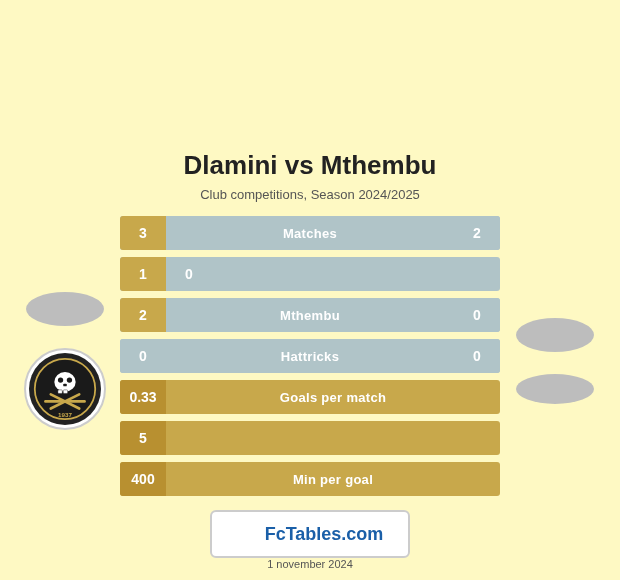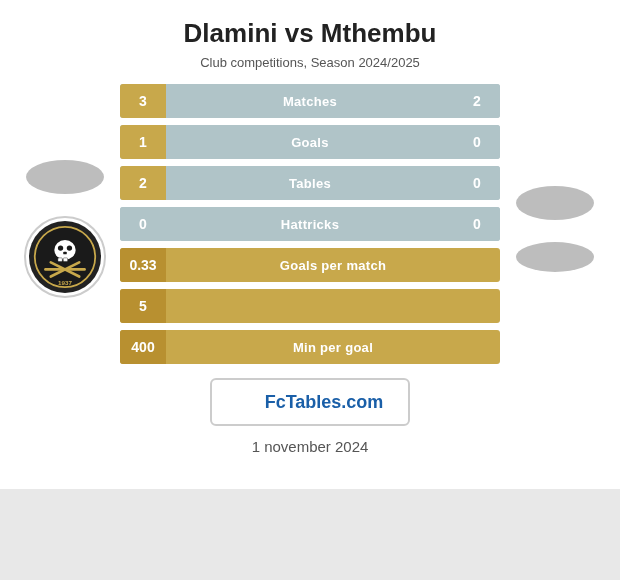--- a/index.html
+++ b/index.html
@@ -9,26 +9,27 @@
       background: #e8e8e8;
       font-family: Arial, sans-serif;
       display: flex;
       flex-direction: column;
       align-items: center;
       overflow: hidden;
     }
 
     .page-wrapper {
       width: 620px;
-      height: 489px;
-      background: #ffffff;
+      height: 580px;
+      background: #fef9c3;
       display: flex;
       flex-direction: column;
       align-items: center;
       padding: 18px 10px 10px 10px;
+      justify-content: flex-end;
     }
 
     .title {
       font-size: 26px;
       font-weight: bold;
       color: #222;
       margin-bottom: 6px;
       text-align: center;
     }
 
@@ -208,22 +209,21 @@
 
     .fctables-fc {
       color: #1a5fa8;
       margin-left: 28px;
     }
     .fctables-tables {
       color: #1a5fa8;
     }
 
     .date-footer {
-      margin-top: 12px;
-      font-size: 15px;
+      font-size: 11px;
       color: #555;
       text-align: center;
     }
 
     
     .pirates-badge {
       width: 64px;
       height: 64px;
     }
   </style>
@@ -263,26 +263,25 @@
     </div>
 
     <div class="stats-column" id="stats-column">
         <div class="stat-row">
         <div class="stat-left-val" style="background:#c8a84b;">3</div>
         <div class="stat-label">Matches</div>
         <div class="stat-right-val" style="background:#b0c4c8;">2</div>
       </div>
         <div class="stat-row">
         <div class="stat-left-val" style="background:#c8a84b;">1</div>
-        <div class="stat-label">Goals</div>
         <div class="stat-right-val" style="background:#b0c4c8;">0</div>
       </div>
         <div class="stat-row">
         <div class="stat-left-val" style="background:#c8a84b;">2</div>
-        <div class="stat-label">Tables</div>
+        <div class="stat-label">Mthembu</div>
         <div class="stat-right-val" style="background:#b0c4c8;">0</div>
       </div>
         <div class="stat-row">
         <div class="stat-left-val" style="background:#b0c4c8;">0</div>
         <div class="stat-label">Hattricks</div>
         <div class="stat-right-val" style="background:#b0c4c8;">0</div>
       </div>
         <div class="stat-row full-gold">
         <div class="stat-left-val" style="background:#b89030;">0.33</div>
         <div class="stat-label">Goals per match</div>

